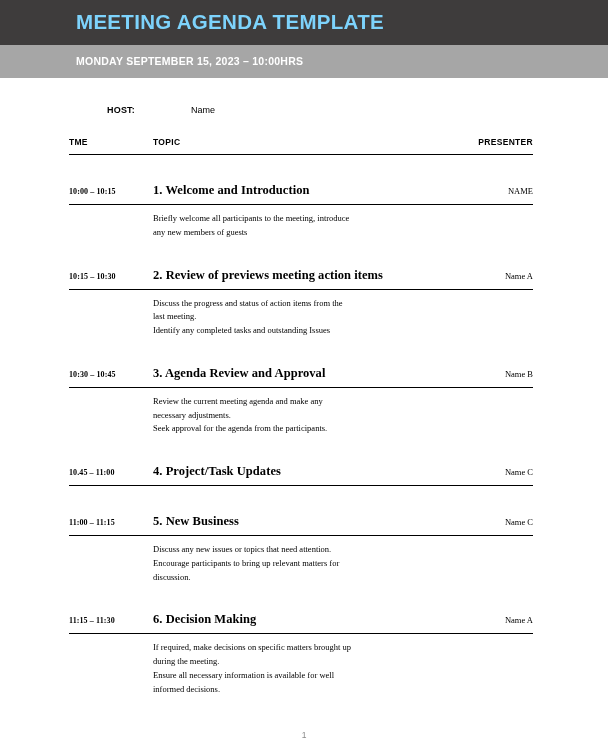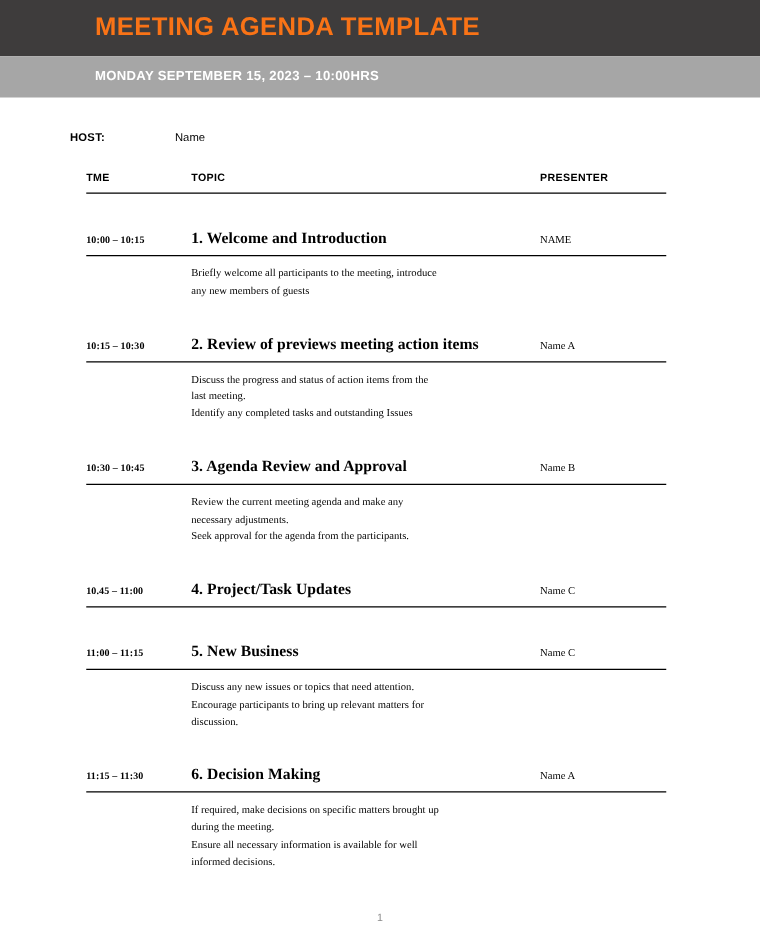--- a/index.html
+++ b/index.html
@@ -45,21 +45,21 @@
     color: #ffffff;
     font-size: 10.5px;
     font-weight: bold;
     letter-spacing: 0.25px;
     line-height: 1;
   }
 
   
   .meta {
     margin-top: 27px;
-    padding-left: 56px;
+    padding-left: 107px;
   }
   .meta-row {
     display: flex;
     align-items: baseline;
     margin-bottom: 15px;
   }
   .meta-label {
     width: 84px;
     flex: 0 0 84px;
     font-size: 9px;
@@ -72,21 +72,21 @@
   }
 
   
   .table {
     margin-top: 22px;
     padding-left: 69px;
     padding-right: 75px;
   }
   .col-time   { width: 84px; flex: 0 0 84px; }
   .col-topic  { flex: 1 1 auto; }
-  .col-pres   { width: 101px; flex: 0 0 101px; }
+  .col-pres   { width: 101px; flex: 0 0 101px; text-align: right; }
 
   .head-row {
     display: flex;
     align-items: baseline;
     padding-bottom: 7px;
   }
   .head-row span {
     font-size: 8.5px;
     font-weight: bold;
     letter-spacing: 0.3px;
@@ -141,21 +141,21 @@
   }
   .page-number {
     font-size: 8.5px;
     color: #8a8a8a;
   }
 </style>
 </head>
 <body>
 
 <div class="title-bar" style="background: rgb(62, 60, 60);">
-  <div class="doc-title" style="color: #f97316;">MEETING AGENDA TEMPLATE</div>
+  <div class="doc-title" style="color: #7dd3fc;">MEETING AGENDA TEMPLATE</div>
 </div>
 
 <div class="subtitle-bar" style="background: rgb(166, 166, 166);">
   <div class="doc-subtitle" style="color: rgb(255, 255, 255);">MONDAY SEPTEMBER 15, 2023 – 10:00HRS</div>
 </div>
 
 <div class="meta">
   <div class="meta-row">
     <div class="meta-label">HOST:</div>
     <div class="meta-value">Name</div>

